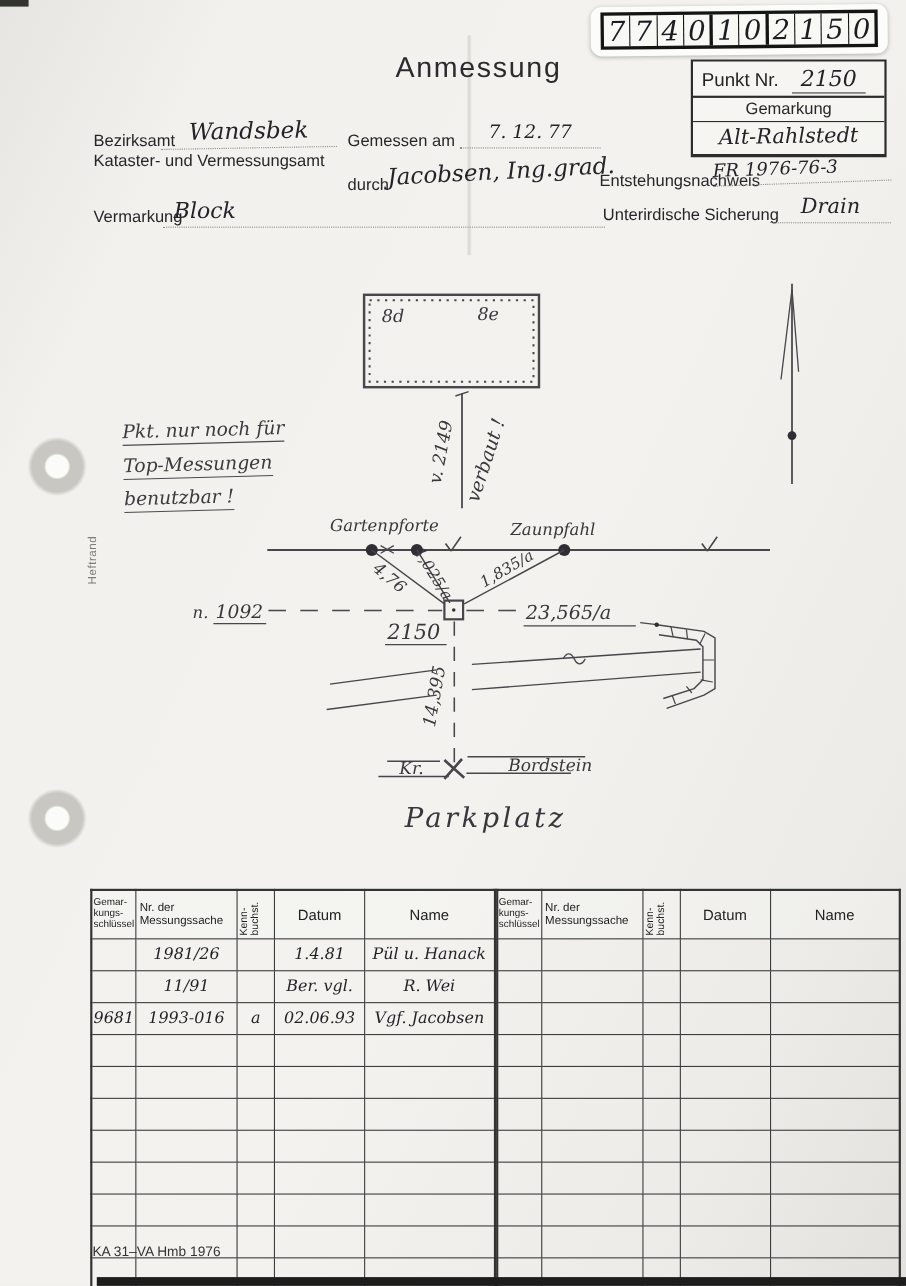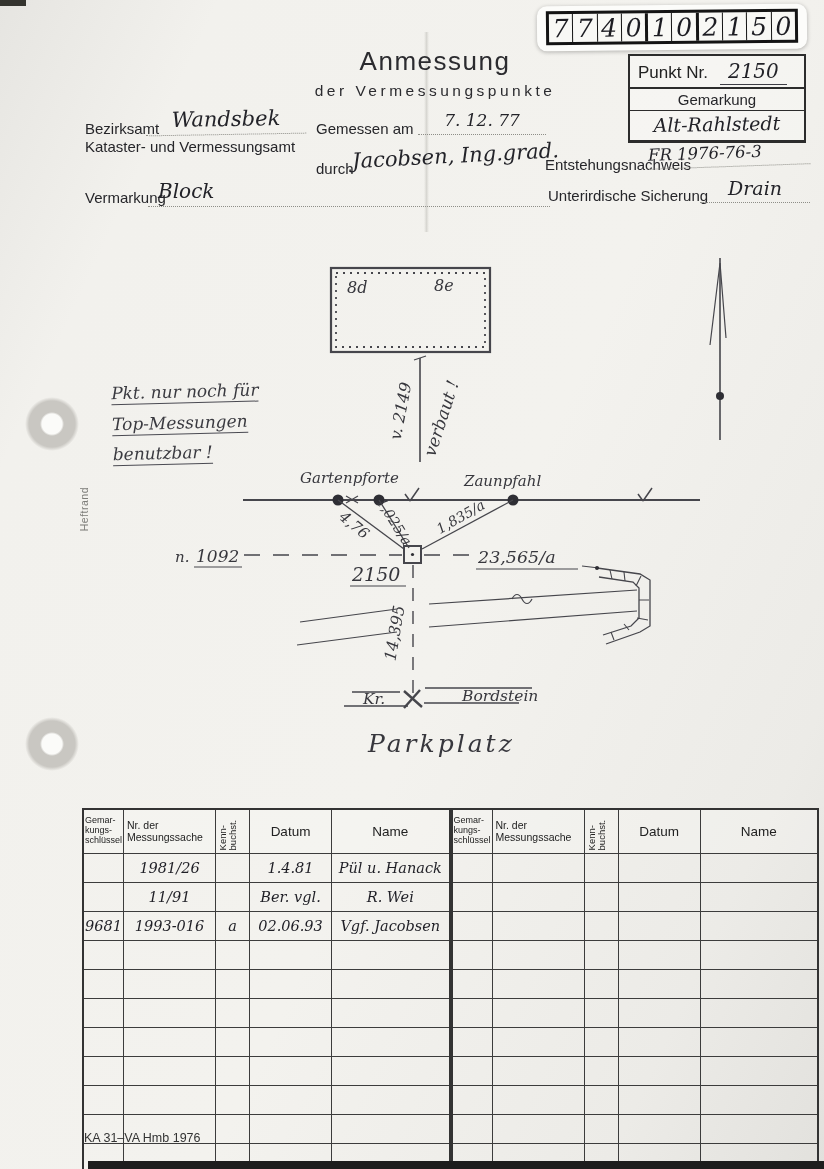--- a/index.html
+++ b/index.html
@@ -99,21 +99,20 @@
   <div class="punktbox">
     <div class="punktrow">
       <span class="plbl">Punkt Nr.</span>
       <span class="pval">2150</span>
     </div>
     <div class="gemlbl">Gemarkung</div>
     <div class="gemval">Alt-Rahlstedt</div>
   </div>
 
   <div class="title">Anmessung</div>
-  <div class="subtitle">der Vermessungspunkte</div>
 
   <div class="lbl" style="left:85px;top:120px;">Bezirksamt</div>
   <div class="hwv dotted" style="left:146px;top:104px;width:160px;height:30px;line-height:30px;text-align:center;font-size:21px;transform:rotate(-1deg);">Wandsbek</div>
   <div class="lbl" style="left:85px;top:138px;">Kataster- und Vermessungsamt</div>
 
   <div class="lbl" style="left:316px;top:120px;">Gemessen am</div>
   <div class="hwv dotted" style="left:418px;top:106px;width:128px;height:28px;line-height:28px;text-align:center;font-size:17px;">7. 12. 77</div>
 
   <div class="lbl" style="left:316px;top:160px;">durch</div>
   <div class="hwv" style="left:352px;top:144px;width:195px;font-size:21px;transform:rotate(-3deg);">Jacobsen, Ing.grad.</div>

